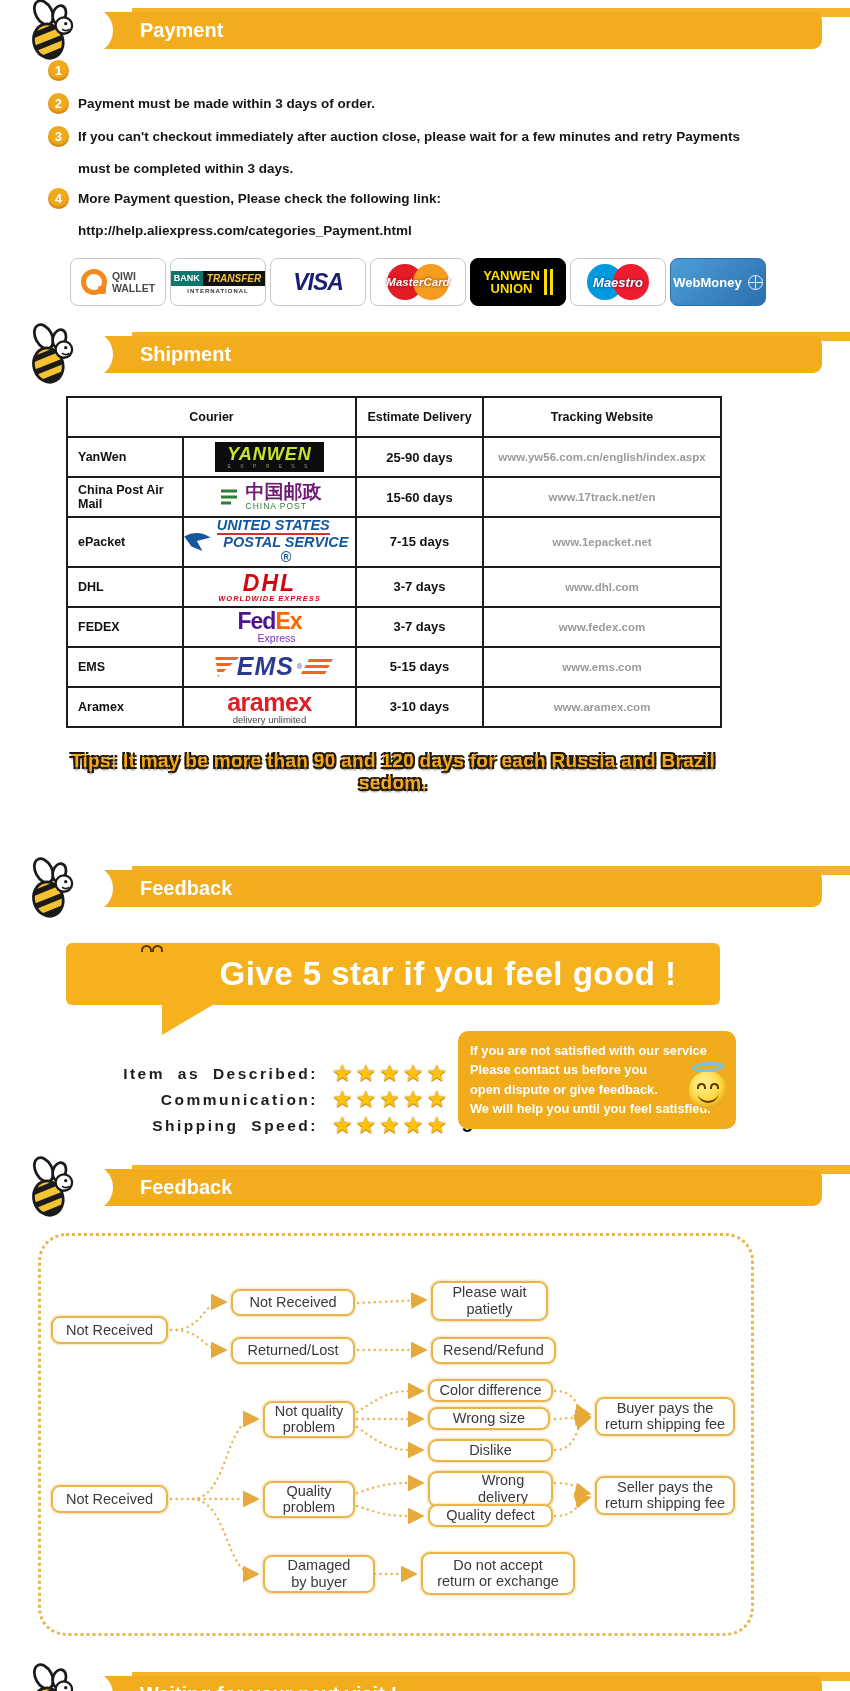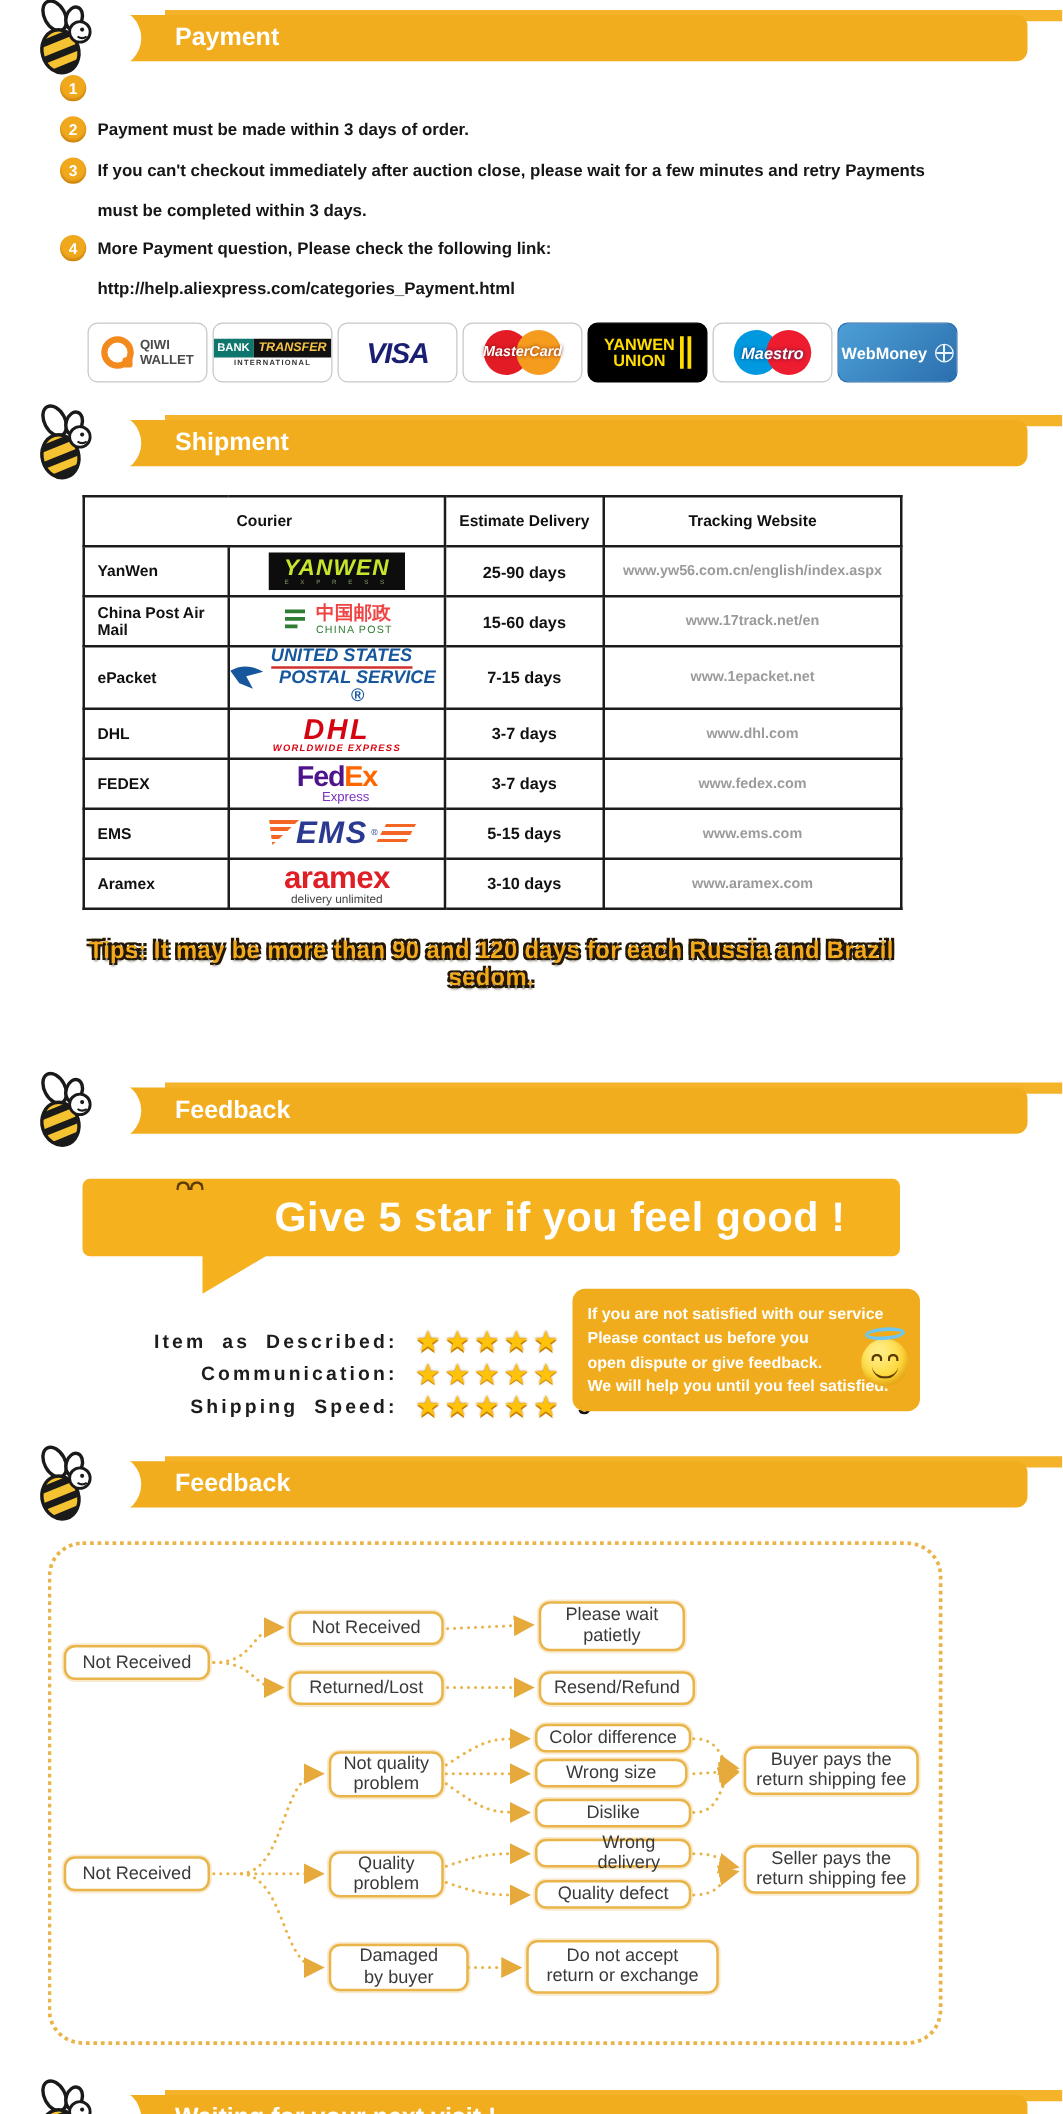--- a/index.html
+++ b/index.html
@@ -67,21 +67,21 @@
   .col-name { width:116px; text-align:left; padding-left:10px; font-size:12.5px; font-weight:700; color:#111; }
   .col-logo { width:173px; text-align:center; }
   .col-del { width:127px; text-align:center; font-size:13px; font-weight:700; color:#111; }
   .col-track { width:238px; text-align:center; font-size:11.5px; font-weight:700; color:#9B9B9B; }
   .ship-table th { font-size:12.5px; font-weight:700; color:#111; text-align:center; }
   .logo-inner { display:inline-flex; flex-direction:column; align-items:center; justify-content:center; line-height:1.05; }
   .yw-box { background:#0d0d0d; padding:3px 12px; }
   .yw-main { color:#C6E62E; font-style:italic; font-weight:900; font-size:18px; letter-spacing:1px; }
   .yw-sub { color:#7f9a6e; font-size:5px; letter-spacing:4px; }
   .cp-row { display:inline-flex; align-items:center; gap:6px; }
-  .cp-main { color:#ef4444; font-weight:700; font-size:15px; }
+  .cp-main { color:#701a75; font-weight:700; font-size:19px; }
   .cp-sub { color:#2E7D32; font-size:8.5px; letter-spacing:1px; text-align:left; }
   .usps-row { display:inline-flex; align-items:center; gap:5px; }
   .usps-main { color:#15569C; font-style:italic; font-weight:900; font-size:14.5px; border-bottom:2px solid #D0312D; }
   .usps-sub { color:#15569C; font-style:italic; font-weight:900; font-size:14.5px; }
   .dhl-main { color:#D40511; font-style:italic; font-weight:900; font-size:23px; letter-spacing:2px; }
   .dhl-sub { color:#D40511; font-style:italic; font-weight:700; font-size:7.5px; letter-spacing:1px; }
   .fedex-main { font-weight:900; font-size:23px; letter-spacing:-1px; }
   .fedex-fed { color:#4D148C; }
   .fedex-ex { color:#FF6600; }
   .fedex-sub { color:#7A2FC0; font-size:10.5px; align-self:flex-end; margin-right:6px; }
@@ -489,21 +489,21 @@
 patietly</div>
     <div class="flow-box" style="left:190px;top:101px;width:124px;height:27px;">Returned/Lost</div>
     <div class="flow-box" style="left:390px;top:101px;width:125px;height:27px;">Resend/Refund</div>
     <div class="flow-box" style="left:387px;top:143px;width:125px;height:23px;">Color difference</div>
     <div class="flow-box" style="left:222px;top:165px;width:92px;height:37px;">Not quality
 problem</div>
     <div class="flow-box" style="left:387px;top:171px;width:122px;height:23px;">Wrong size</div>
     <div class="flow-box" style="left:387px;top:203px;width:125px;height:23px;">Dislike</div>
     <div class="flow-box" style="left:554px;top:161px;width:140px;height:39px;">Buyer pays the
 return shipping fee</div>
-    <div class="flow-box" style="left:387px;top:235px;width:125px;height:23px;padding-left:25px;">Wrong delivery</div>
+    <div class="flow-box" style="left:387px;top:235px;width:125px;height:36px;padding-left:25px;">Wrong delivery</div>
     <div class="flow-box" style="left:222px;top:245px;width:92px;height:37px;">Quality
 problem</div>
     <div class="flow-box" style="left:10px;top:249px;width:117px;height:28px;">Not Received</div>
     <div class="flow-box" style="left:387px;top:268px;width:125px;height:23px;">Quality defect</div>
     <div class="flow-box" style="left:554px;top:240px;width:140px;height:39px;">Seller pays the
 return shipping fee</div>
     <div class="flow-box" style="left:222px;top:319px;width:112px;height:38px;">Damaged
 by buyer</div>
     <div class="flow-box" style="left:380px;top:316px;width:154px;height:43px;">Do not accept
 return or exchange</div>

